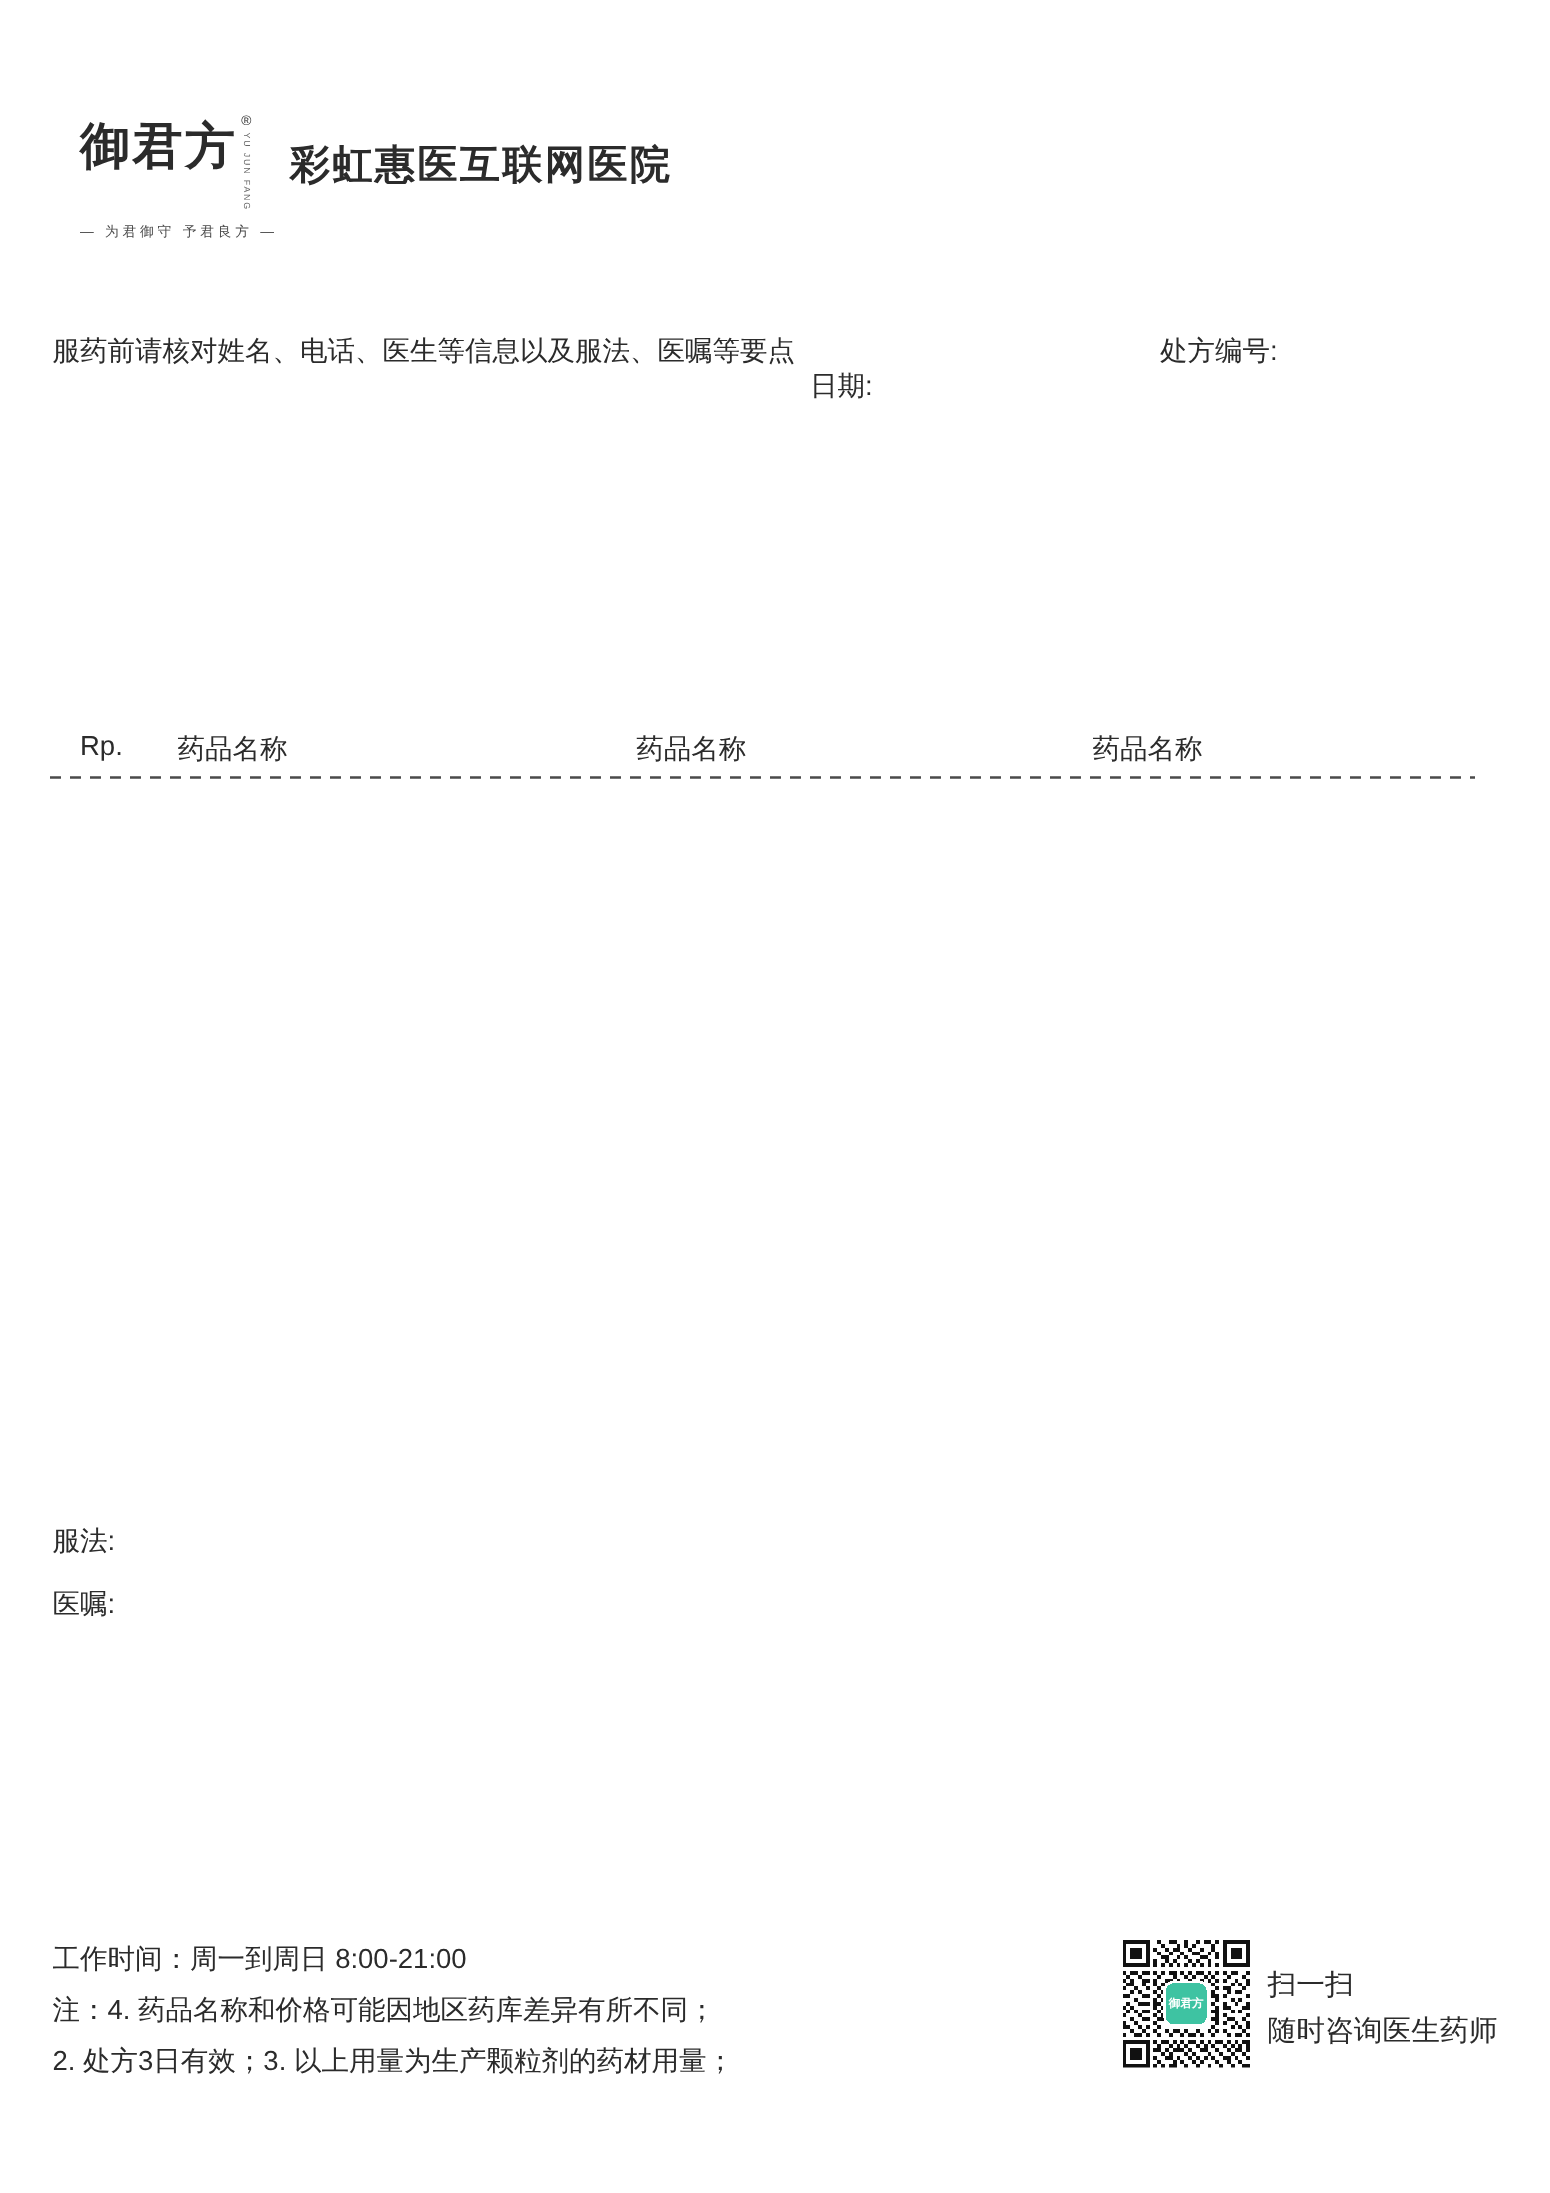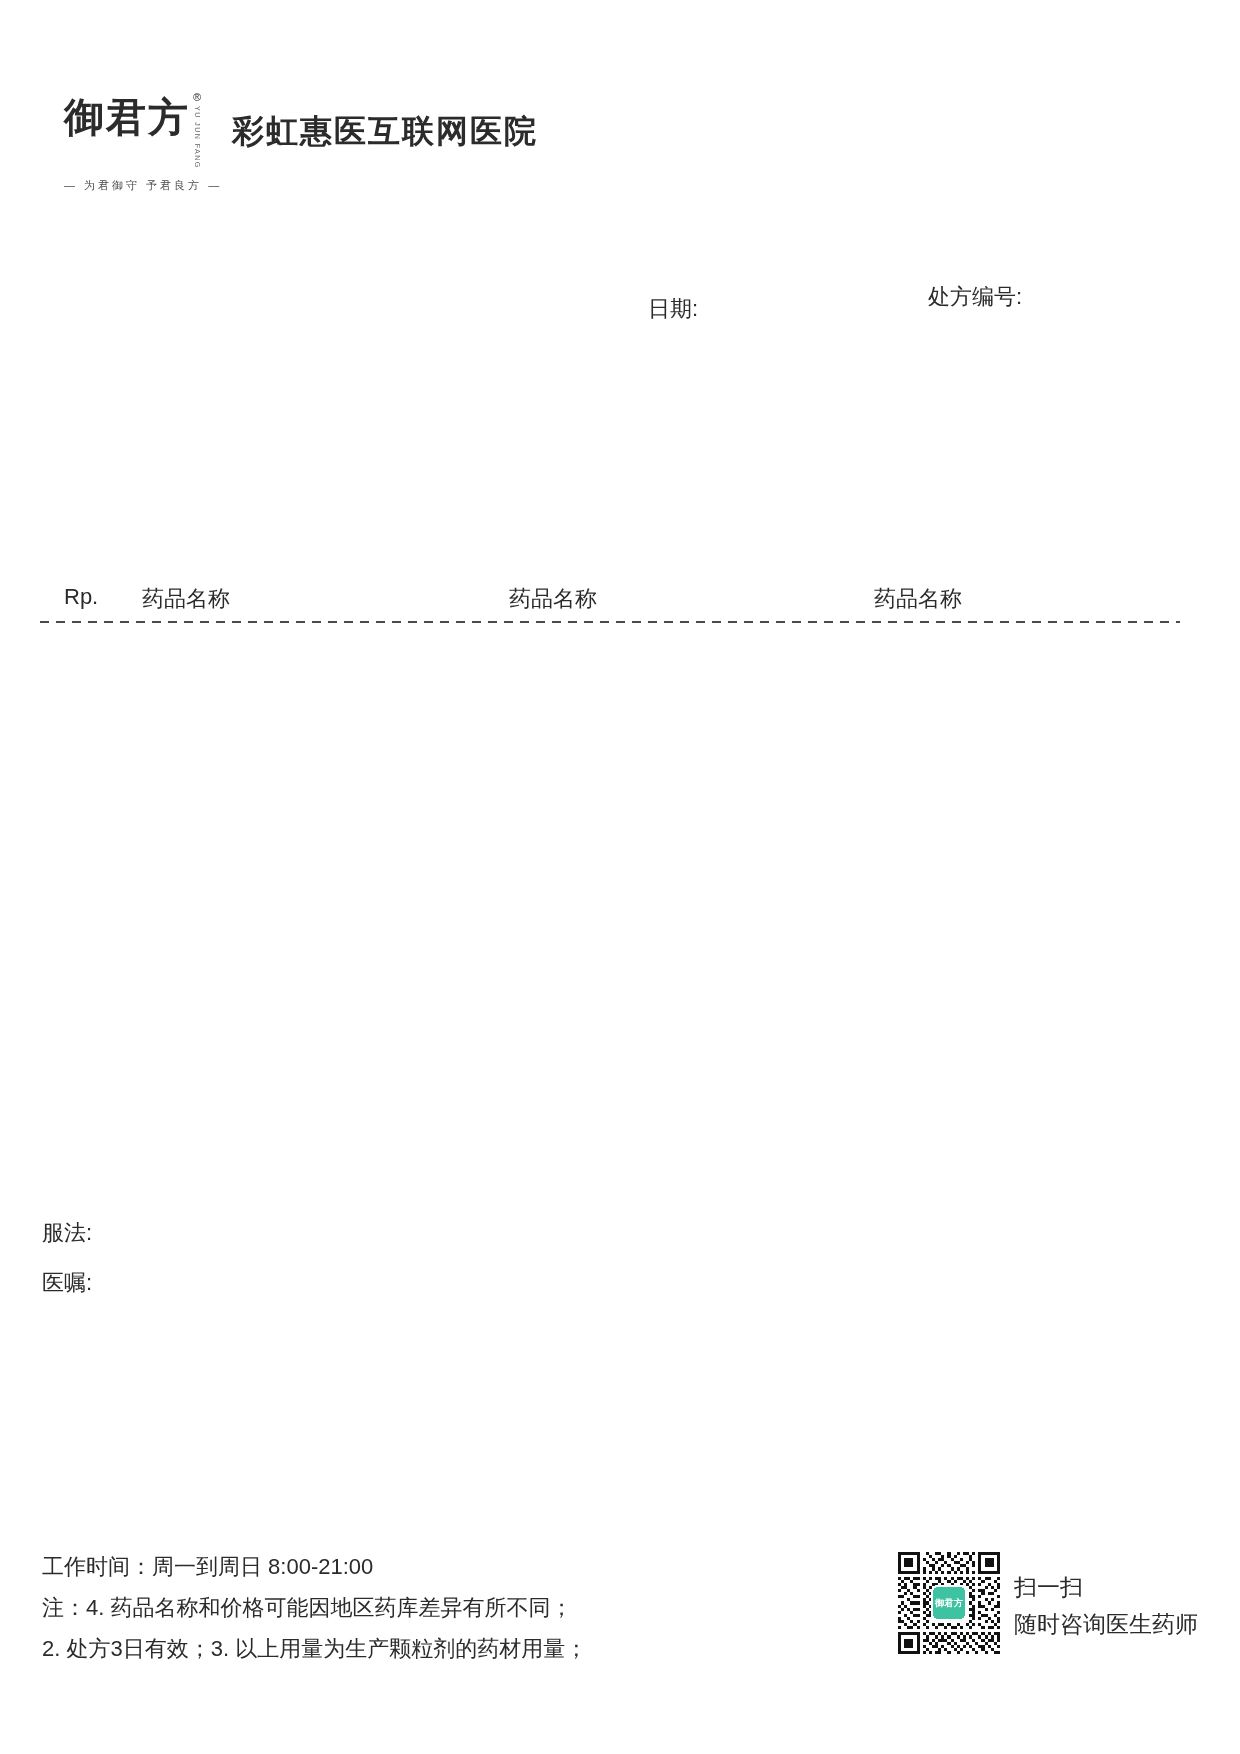--- a/index.html
+++ b/index.html
@@ -15,21 +15,21 @@
   .reg{font-size:11px;line-height:1;color:#2b2b2b;}
   .side-vertical{writing-mode:vertical-rl;font-size:7px;letter-spacing:1.5px;color:#666;margin-top:3px;}
   .tagline{margin-top:9px;font-size:11px;letter-spacing:3px;color:#4a4a4a;white-space:nowrap;}
   .hospital-title{position:absolute;left:232px;top:110px;font-size:32px;font-weight:900;
                   letter-spacing:2px;color:#2b2b2b;white-space:nowrap;text-align:center;}
 
   
   .txt{font-size:22px;color:#2b2b2b;white-space:nowrap;}
   .notice{position:absolute;left:42px;top:266px;}
   .date-label{position:absolute;left:648px;top:266px;margin-top:28px;}
-  .rxno-label{position:absolute;left:928px;top:282px;}
+  .rxno-label{position:absolute;left:928px;top:266px;}
 
   
   .patient-box{position:absolute;left:40px;top:320px;width:1140px;height:218px;
                border:3px solid #2b2b2b;border-radius:14px;box-sizing:border-box;}
   .pb-sep{position:absolute;top:11px;width:2px;height:62px;background:#2b2b2b;}
   .pb-sep.s1{left:282px;}.pb-sep.s2{left:567px;}.pb-sep.s3{left:852px;}
   .pb-line{position:absolute;left:0;width:calc(100% - 14px);height:2.5px;background:#2b2b2b;}
   .pb-line.l1{top:72px;}.pb-line.l2{top:145px;}
   .pb-lbl{position:absolute;font-size:22px;white-space:nowrap;}
   .pb-name{left:18px;top:34px;}
@@ -81,20 +81,21 @@
       <span class="logo-text">御君方</span>
       <span class="logo-side">
         <span class="reg">®</span>
         <span class="side-vertical">YU JUN FANG</span>
       </span>
     </div>
     <div class="tagline">— 为君御守 予君良方 —</div>
   </div>
   <div class="hospital-title">彩虹惠医互联网医院</div>
 
+  <div class="txt notice">服药前请核对姓名、电话、医生等信息以及服法、医嘱等要点</div>
   <div class="txt date-label">日期:</div>
   <div class="txt rxno-label">处方编号:</div>
 
 
   <div class="txt rx-rp">Rp.</div>
   <div class="txt rx-c1">药品名称</div>
   <div class="txt rx-c2">药品名称</div>
   <div class="txt rx-c3">药品名称</div>
   <div class="dashed"></div>
 

